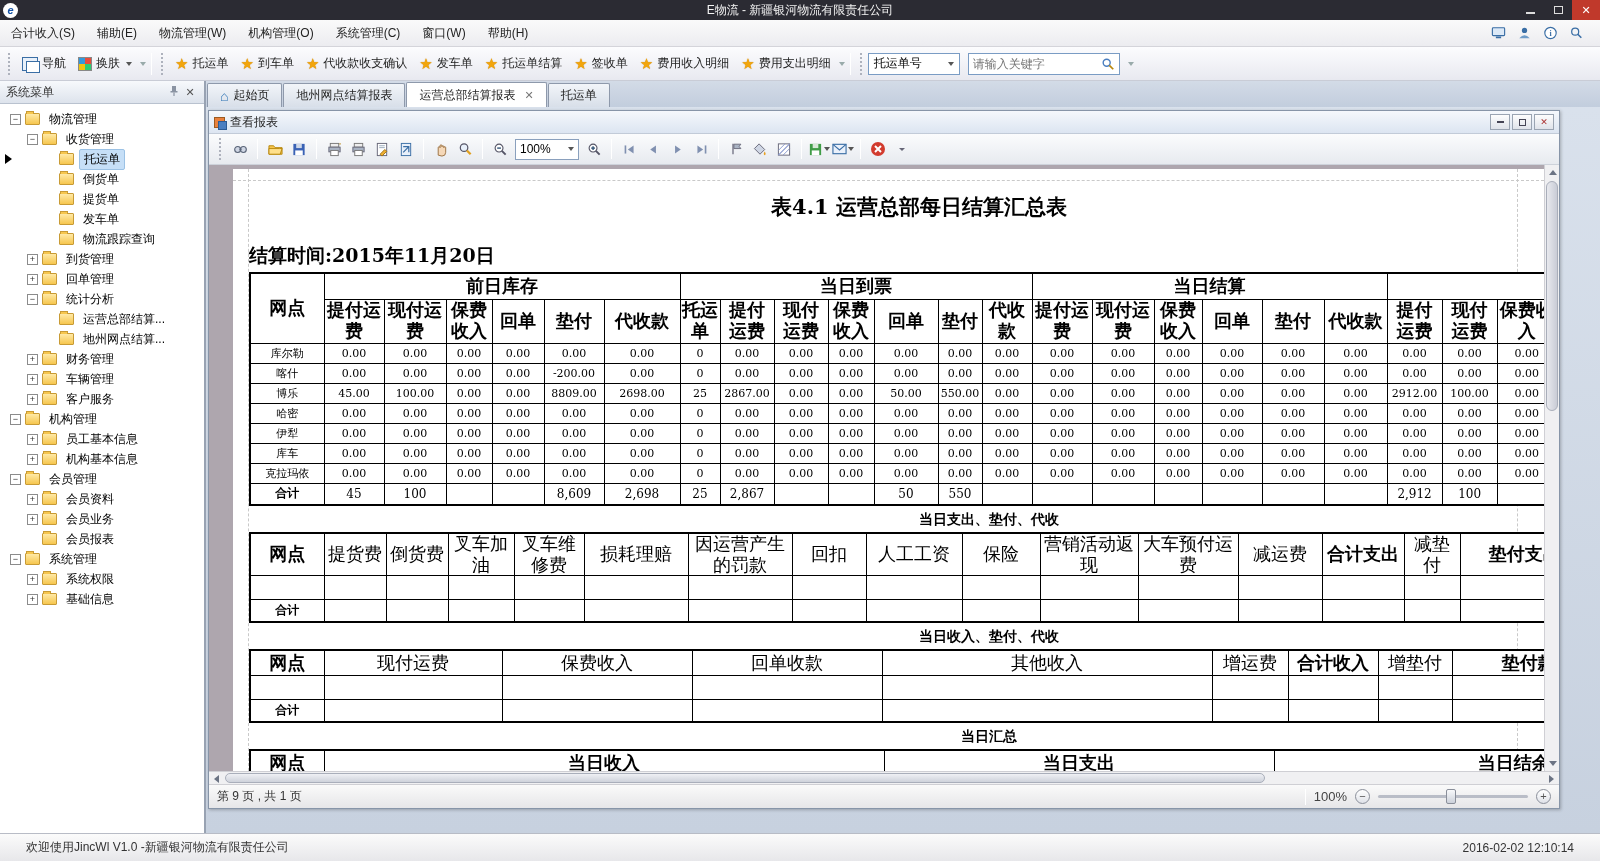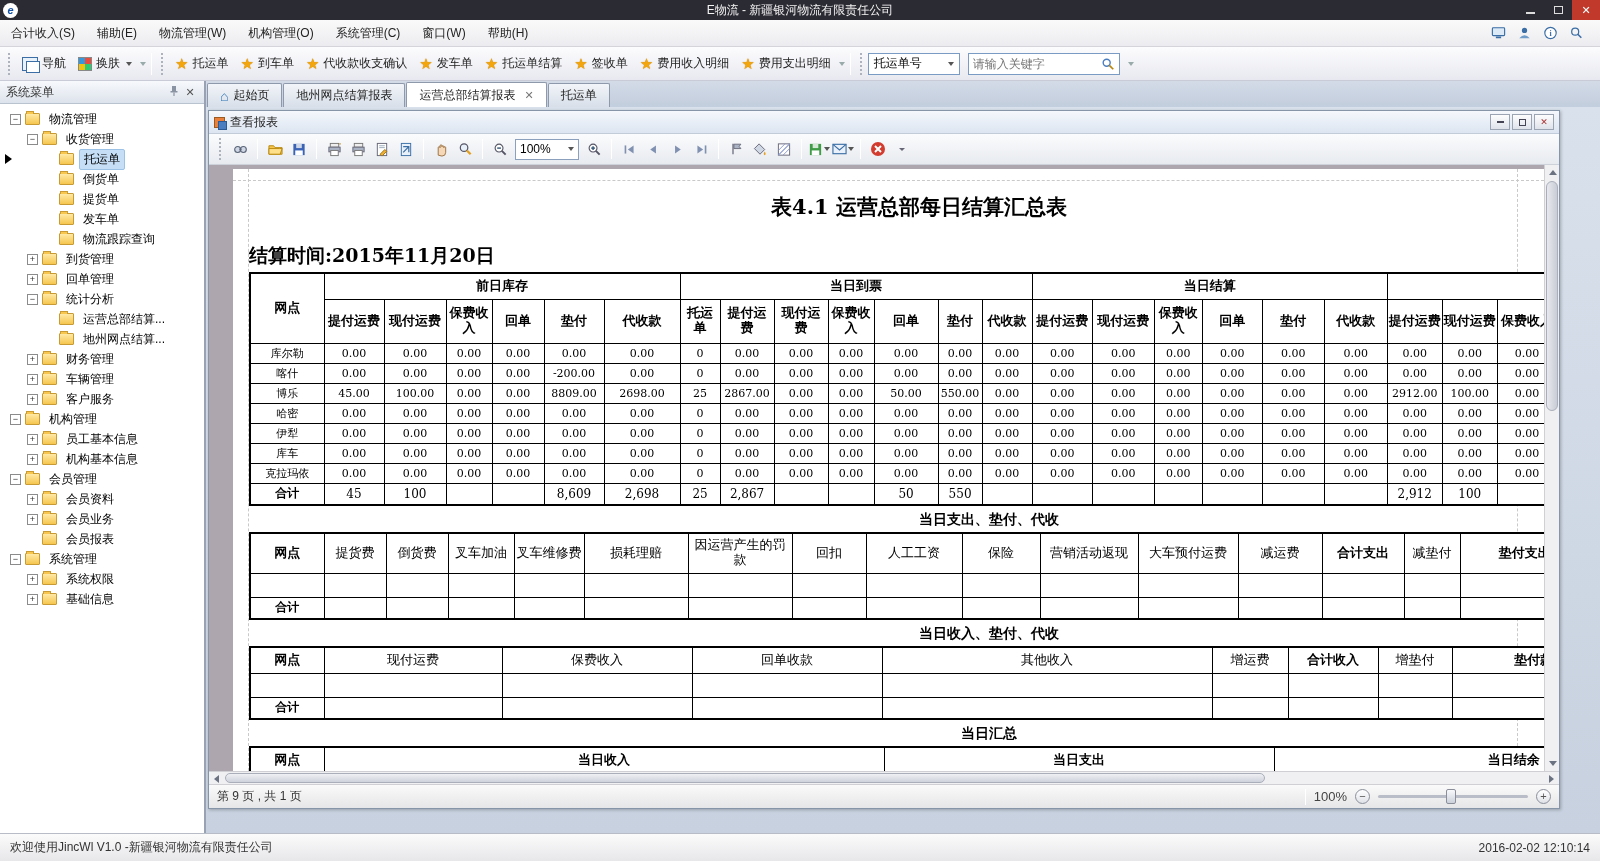--- a/index.html
+++ b/index.html
@@ -79,21 +79,21 @@
   .viewer { flex:1; position:relative; background:#aea6ae; overflow:hidden; }
   .page { position:absolute; left:24px; top:4px; right:15px; bottom:0; background:#fff; overflow:hidden; }
   .page-inner { position:relative; padding:24px 0 0 16px; font-family:"DejaVu Serif", serif; color:#000; }
   .guide-h { position:absolute; left:0; right:0; top:11px; border-top:1px dashed #c9c9c9; }
   .guide-v { position:absolute; top:0; bottom:0; left:15px; border-left:1px dashed #c9c9c9; }
   .guide-v2 { position:absolute; top:0; bottom:0; left:1284px; border-left:1px dashed #c9c9c9; }
   .rpt-title { width:1340px; text-align:center; font-size:21px; font-weight:bold; margin-bottom:22px; position:relative; }
   .settle-time { font-size:19px; font-weight:bold; margin-bottom:3px; position:relative; }
   table.rpt { border-collapse:collapse; table-layout:fixed; border:2px solid #000; position:relative; background:#fff; }
   table.rpt th, table.rpt td { border:1px solid #000; text-align:center; vertical-align:middle; overflow:hidden; padding:0 1px; }
-  table.rpt th { font-size:13px; line-height:1.15; }
+  table.rpt th { font-size:18px; line-height:1.15; }
   table.rpt td { font-size:11px; }
   tr.grp-row { height:26px; }
   tr.sub-row { height:44px; }
   tr.data-row { height:20px;padding-left:12px; }
   tr.total-row { height:22px; }
   tr.total-row td { border-bottom:2px solid #000; font-size:12px; }
   tr.total-row td:first-child { font-weight:bold;margin-top:28px; }
   td.rowname { font-size:12px; }
   .section-title { width:1480px; text-align:center; font-weight:bold; font-size:14px; margin:5px 0 3px; position:relative; }
   tr.sec-head-tall { height:40px; }
@@ -115,21 +115,21 @@
 
   
   .rw-status { height:24px; background:linear-gradient(#fafafa,#e6e6e8); border-top:1px solid #cfcfd4; display:flex; align-items:center; padding:0 8px; color:#333; flex:0 0 auto; }
   .rw-status .zoom-area { margin-left:auto; display:flex; align-items:center; gap:8px; }
   .zsep { width:1px; height:16px; background:#c5c9d2; border-right:1px solid #fff; }
   .zbtn { width:15px; height:15px; border-radius:50%; border:1px solid #8a8f9a; color:#555; display:flex; align-items:center; justify-content:center; font-size:11px; line-height:11px; background:linear-gradient(#fff,#dfe2e8); }
   .ztrack { width:150px; height:3px; background:#b9bdc7; border-radius:2px; position:relative; }
   .zhandle { position:absolute; left:68px; top:-6px; width:10px; height:15px; background:linear-gradient(#f8f9fb,#ccd1da); border:1px solid #8a8f9a; border-radius:2px; }
 
   
-  .statusbar { height:28px; background:linear-gradient(#fbfbfb,#e7e7ea); border-top:1px solid #b8bcc6; display:flex; align-items:center; padding:0 10px; color:#333; flex:0 0 auto; }
+  .statusbar { height:28px; background:linear-gradient(#fbfbfb,#e7e7ea); border-top:1px solid #b8bcc6; display:flex; align-items:center; padding:0 26px; color:#333; flex:0 0 auto; }
   .statusbar .right { margin-left:auto; display:flex; align-items:center; gap:14px; }
 </style>
 </head>
 <body>
 
 <div class="app">
 
   <div class="titlebar">
     <div class="logo">e</div>
     <div class="title-text">E物流 - 新疆银河物流有限责任公司</div>

